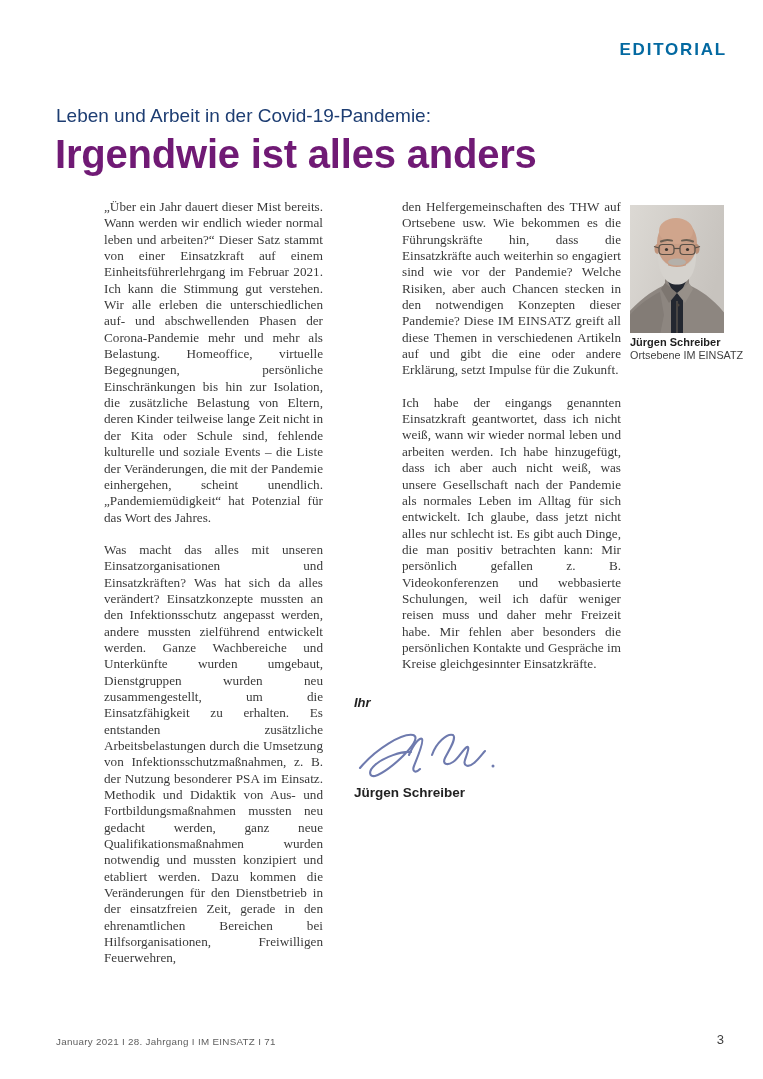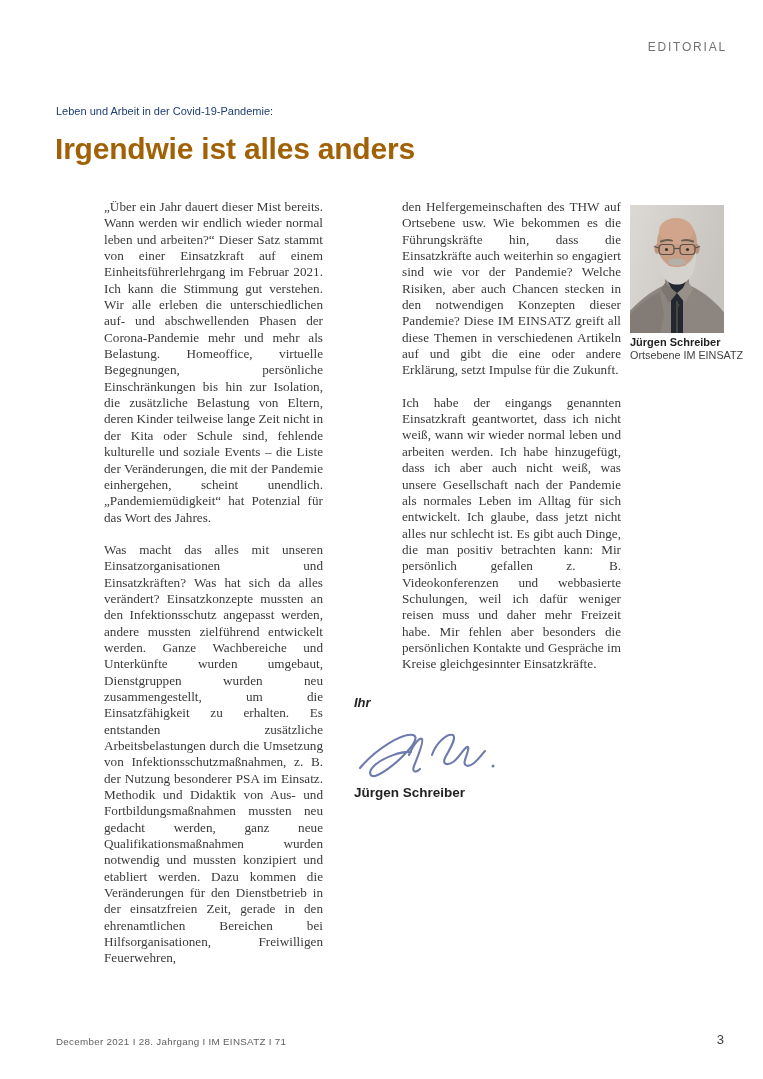--- a/index.html
+++ b/index.html
@@ -4,30 +4,30 @@
 <style>
   * { margin:0; padding:0; box-sizing:border-box; }
   html,body { background:#ffffff; }
   .page {
     position:relative; width:763px; height:1079px;
     background:#ffffff; overflow:hidden;
     font-family:"Liberation Sans", sans-serif;
   }
   .editorial-label {
     position:absolute; top:40px; right:36px;
-    font-size:12px; font-weight:400; letter-spacing:1.8px;
-    color:#737373;
+    font-size:17px; font-weight:700; letter-spacing:1.8px;
+    color:#0369a1;
   }
   .kicker {
     position:absolute; left:56px; top:105px;
-    font-size:11px; font-weight:400; color:#1d3d72;text-align:right;
+    font-size:19px; font-weight:400; color:#1d3d72;text-align:right;
   }
   .headline {
     position:absolute; left:55px; top:132px;
-    font-size:30px; font-weight:700; color:#a16207;
+    font-size:40px; font-weight:700; color:#701a75;
     letter-spacing:-0.2px;
   }
   .col {
     position:absolute; top:199px; width:267px;
     font-family:"Liberation Serif", serif;
     font-size:13.2px; line-height:16.35px; color:#3a3a3a;
     text-align:justify;
     hyphens:auto; -webkit-hyphens:auto;
   }
   .col-1 { left:56px; }
@@ -140,16 +140,16 @@
         <line x1="65" y1="43" x2="70" y2="41.5"></line>
       </g>
     </svg>
   </div>
 
   <div class="caption">
     <div class="caption-name">Jürgen Schreiber</div>
     <div class="caption-role">Ortsebene IM EINSATZ</div>
   </div>
 
-  <div class="footer-left">December 2021 I 28. Jahrgang I IM EINSATZ I 71</div>
+  <div class="footer-left">January 2021 I 28. Jahrgang I IM EINSATZ I 71</div>
   <div class="page-number">3</div>
 
 </div>
 
 </body></html>

